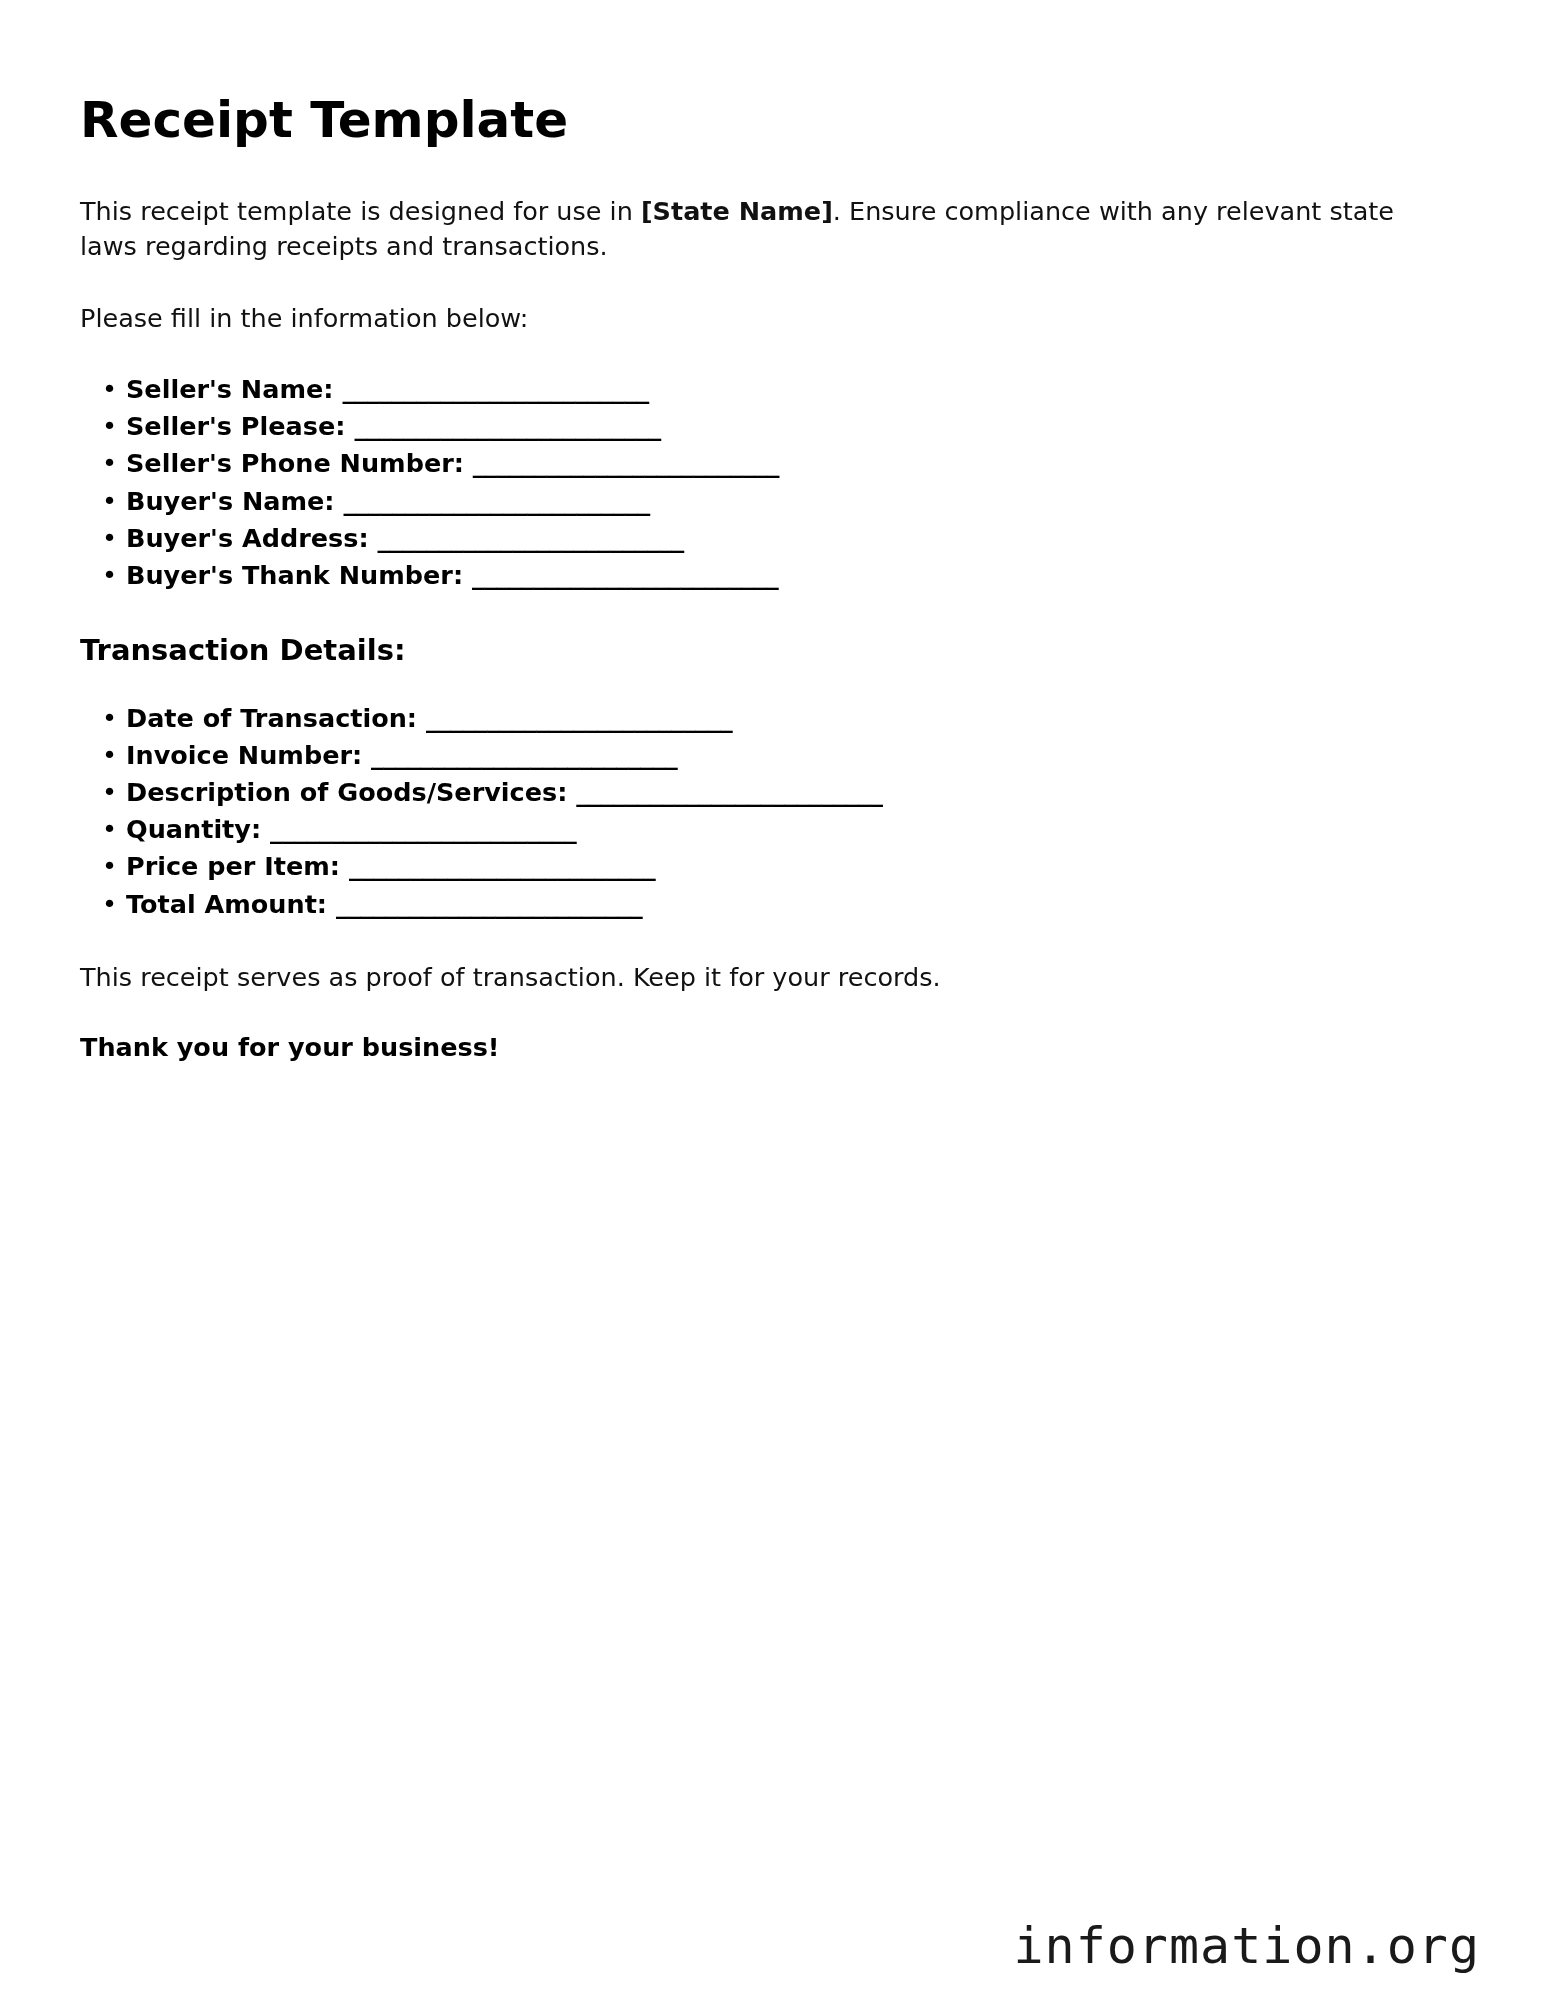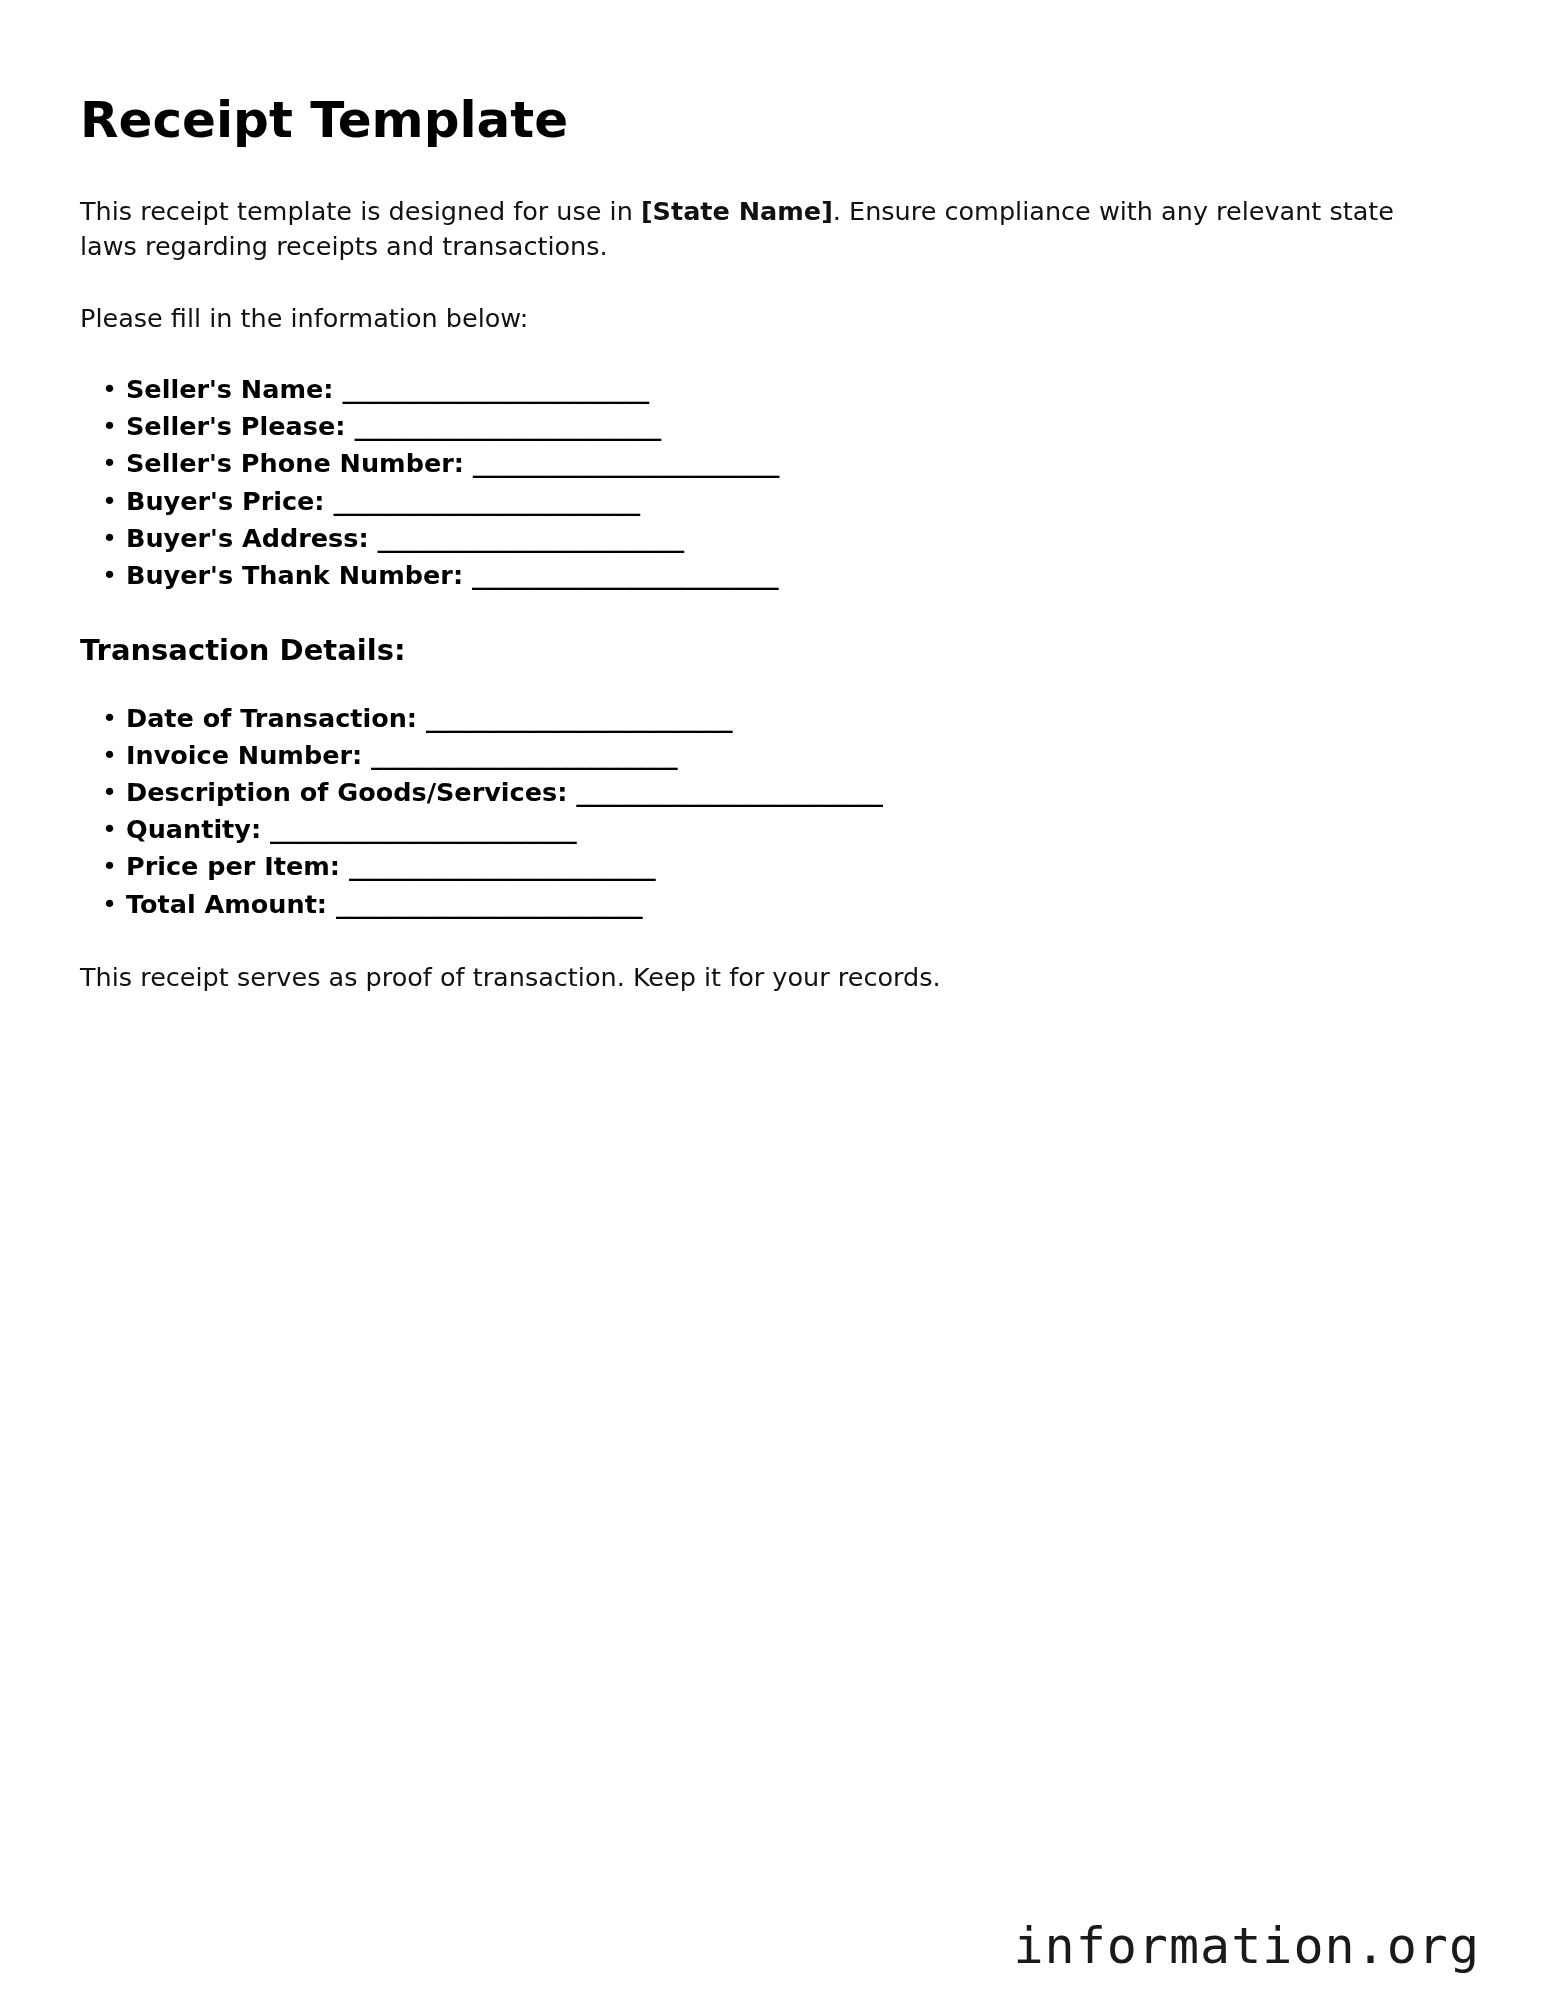--- a/index.html
+++ b/index.html
@@ -116,35 +116,36 @@
     <h1 class="doc-title">Receipt Template</h1>
 
     <p class="para"><span>This receipt template is designed for use in </span><b>[State Name]</b><span>. Ensure compliance with any relevant state laws regarding receipts and transactions.</span></p>
 
     <p class="para tight">Please fill in the information below:</p>
 
     <ul class="fields">
       <li><span class="bullet">•</span><span>Seller's Name:</span> <span class="blank">_________________________</span></li>
       <li><span class="bullet">•</span><span>Seller's Please:</span> <span class="blank">_________________________</span></li>
       <li><span class="bullet">•</span><span>Seller's Phone Number:</span> <span class="blank">_________________________</span></li>
-      <li><span class="bullet">•</span><span>Buyer's Price:</span> <span class="blank">_________________________</span></li>
+      <li><span class="bullet">•</span><span>Buyer's Name:</span> <span class="blank">_________________________</span></li>
       <li><span class="bullet">•</span><span>Buyer's Address:</span> <span class="blank">_________________________</span></li>
       <li><span class="bullet">•</span><span>Buyer's Thank Number:</span> <span class="blank">_________________________</span></li>
     </ul>
 
     <p class="section-heading">Transaction Details:</p>
 
     <ul class="fields">
       <li><span class="bullet">•</span><span>Date of Transaction:</span> <span class="blank">_________________________</span></li>
       <li><span class="bullet">•</span><span>Invoice Number:</span> <span class="blank">_________________________</span></li>
       <li><span class="bullet">•</span><span>Description of Goods/Services:</span> <span class="blank">_________________________</span></li>
       <li><span class="bullet">•</span><span>Quantity:</span> <span class="blank">_________________________</span></li>
       <li><span class="bullet">•</span><span>Price per Item:</span> <span class="blank">_________________________</span></li>
       <li><span class="bullet">•</span><span>Total Amount:</span> <span class="blank">_________________________</span></li>
     </ul>
 
     <p class="closing">This receipt serves as proof of transaction. Keep it for your records.</p>
 
+    <p class="thanks">Thank you for your business!</p>
 
   </div>
 
   <div class="watermark">information.org</div>
 </div>
 
 </body></html>

